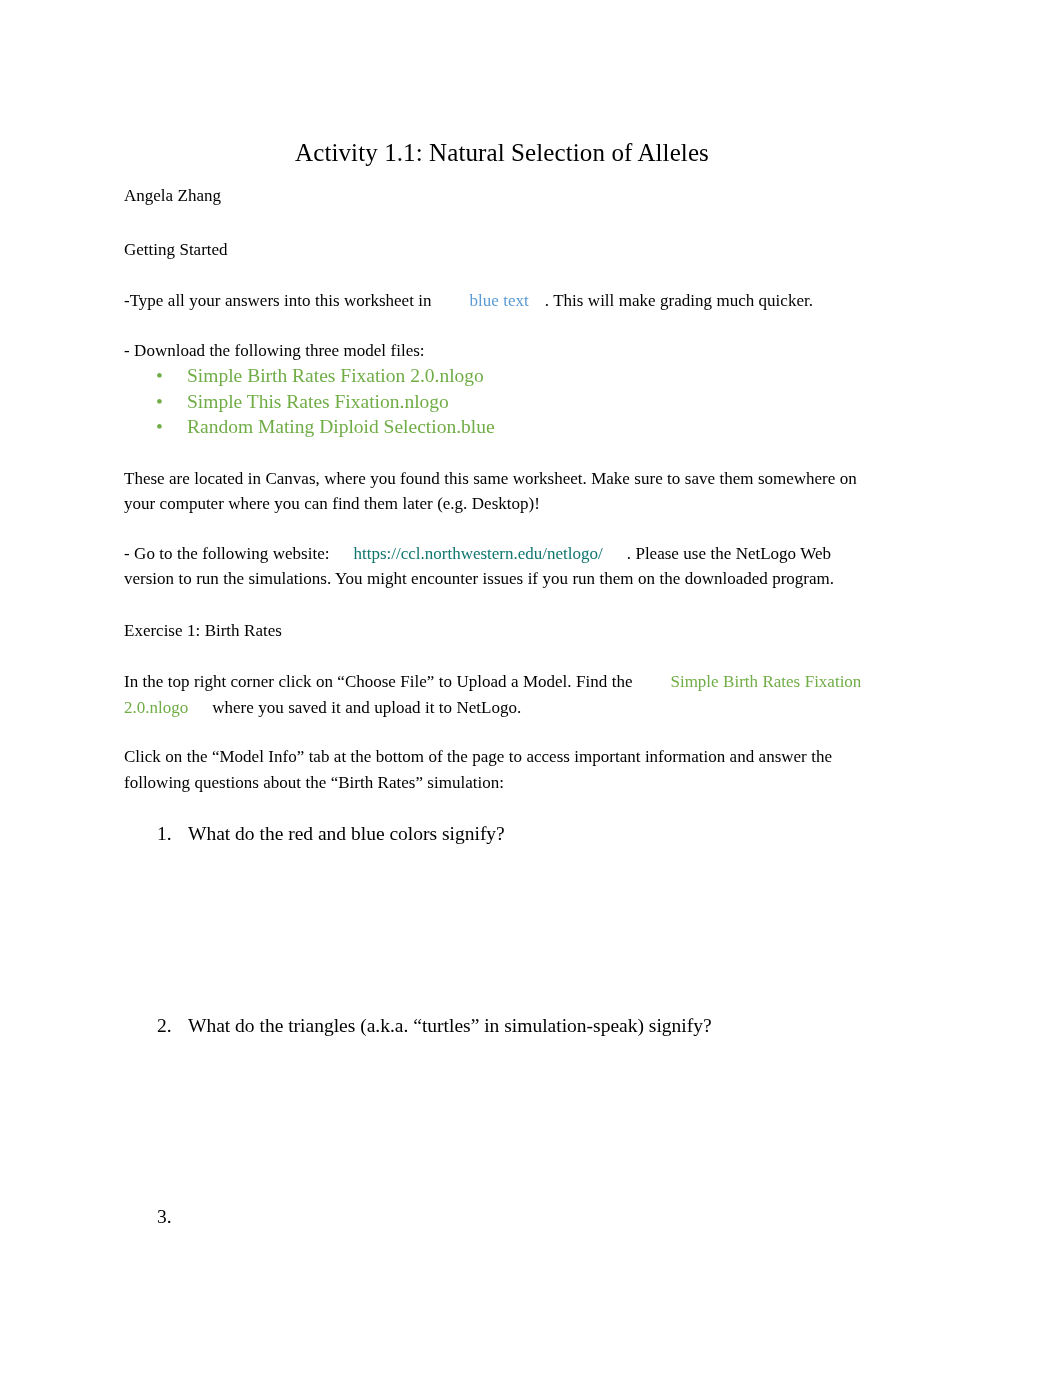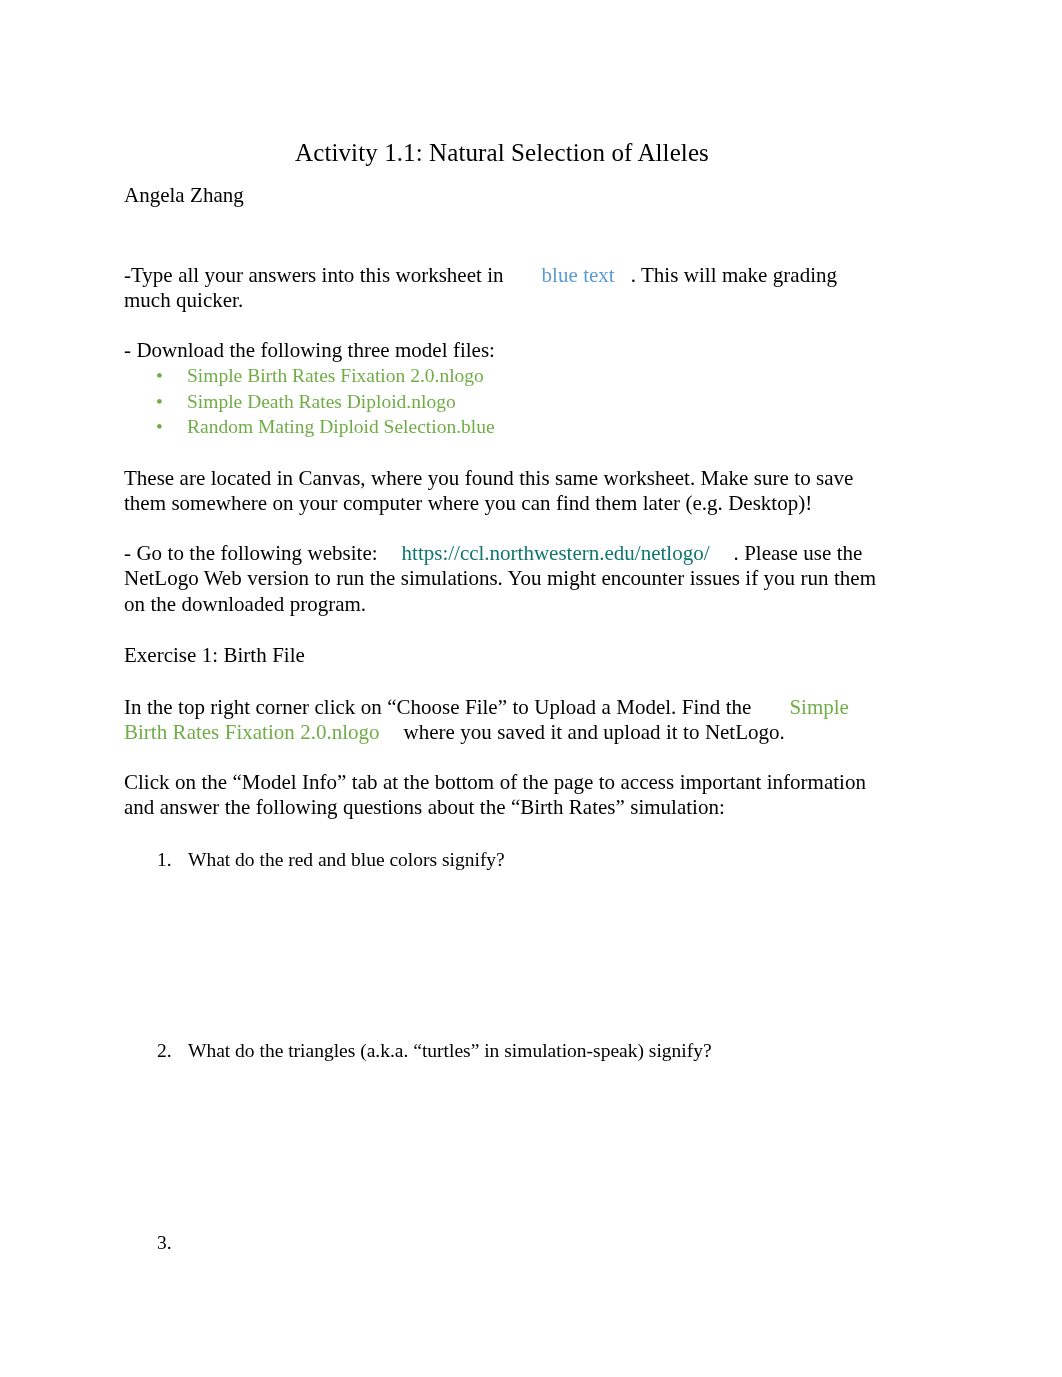--- a/index.html
+++ b/index.html
@@ -34,21 +34,21 @@
     font-size: 25px;
     line-height: 30px;
     text-align: center;
     font-weight: normal;
     margin: 0 0 0 0;
     letter-spacing: 0.1px;
   }
 
   
   .para {
-    font-size: 21px;
+    font-size: 17px;
     line-height: 25.5px;
     margin: 0;
     text-align: left;
     word-spacing: 0.2px;
   }
 
   
   .sp-15 { height: 15px; }
   .sp-24 { height: 24px; }
   .sp-26 { height: 26px; }
@@ -115,59 +115,60 @@
   <div class="content">
 
     <h1 class="doc-title">Activity 1.1: Natural Selection of Alleles</h1>
 
     <div class="sp-15"></div>
 
     <p class="para">Angela Zhang</p>
 
     <div class="sp-28"></div>
 
+    <p class="para">Getting Started</p>
 
     <div class="sp-26"></div>
 
     <p class="para">
       <span>-Type all your answers into this worksheet in</span><span class="tab-gap"></span><span class="blue-soft">blue text</span><span class="tab-gap-s"></span><span>. This will make grading much quicker.</span>
     </p>
 
     <div class="sp-24"></div>
 
     <p class="para">- Download the following three model files:</p>
 
     <ul class="bullet-list">
       <li>
         <span class="bullet-mark">•</span>
         <span>Simple Birth Rates Fixation 2.0.nlogo</span>
       </li>
       <li>
         <span class="bullet-mark">•</span>
-        <span>Simple Death Rates Diploid.nlogo</span>
+        <span>Simple This Rates Fixation.nlogo</span>
       </li>
       <li>
         <span class="bullet-mark">•</span>
         <span>Random Mating Diploid Selection.blue</span>
       </li>
     </ul>
 
     <div class="sp-26"></div>
 
     <p class="para">These are located in Canvas, where you found this same worksheet. Make sure to save them somewhere on your computer where you can find them later (e.g. Desktop)!</p>
 
     <div class="sp-24"></div>
 
     <p class="para">
       <span>- Go to the following website:</span><span class="tab-gap-m"></span><span class="link-blue">https://ccl.northwestern.edu/netlogo/</span><span class="tab-gap-m"></span><span>. Please use the NetLogo Web version to run the simulations. You might encounter issues if you run them on the downloaded program.</span>
     </p>
 
     <div class="sp-26"></div>
 
-    <p class="para">Exercise 1: Birth File</p>
+    <p class="para">Exercise 1: Birth Rates</p>
 
     <div class="sp-26"></div>
 
     <p class="para">
       <span>In the top right corner click on “Choose File” to Upload a Model. Find the</span><span class="tab-gap"></span><span class="green">Simple Birth Rates Fixation 2.0.nlogo</span><span class="tab-gap-m"></span><span>where you saved it and upload it to NetLogo.</span>
     </p>
 
     <div class="sp-24"></div>
 
     <p class="para">Click on the “Model Info” tab at the bottom of the page to access important information and answer the following questions about the “Birth Rates” simulation:</p>

